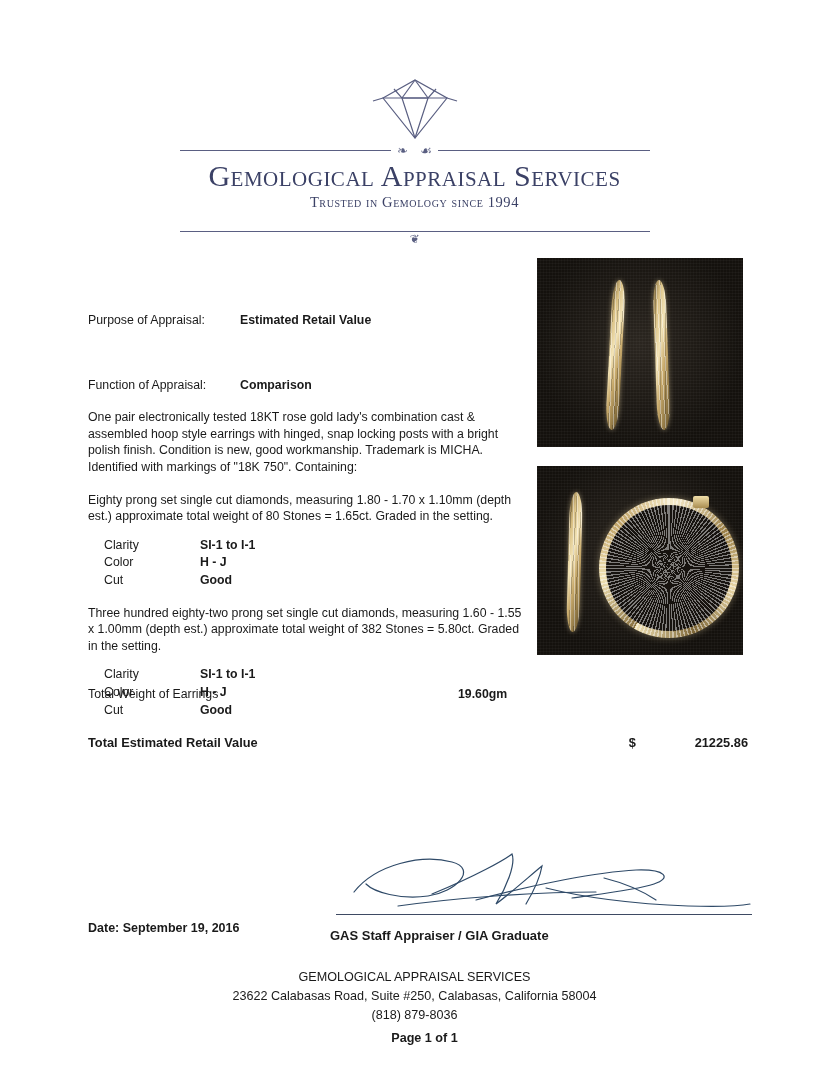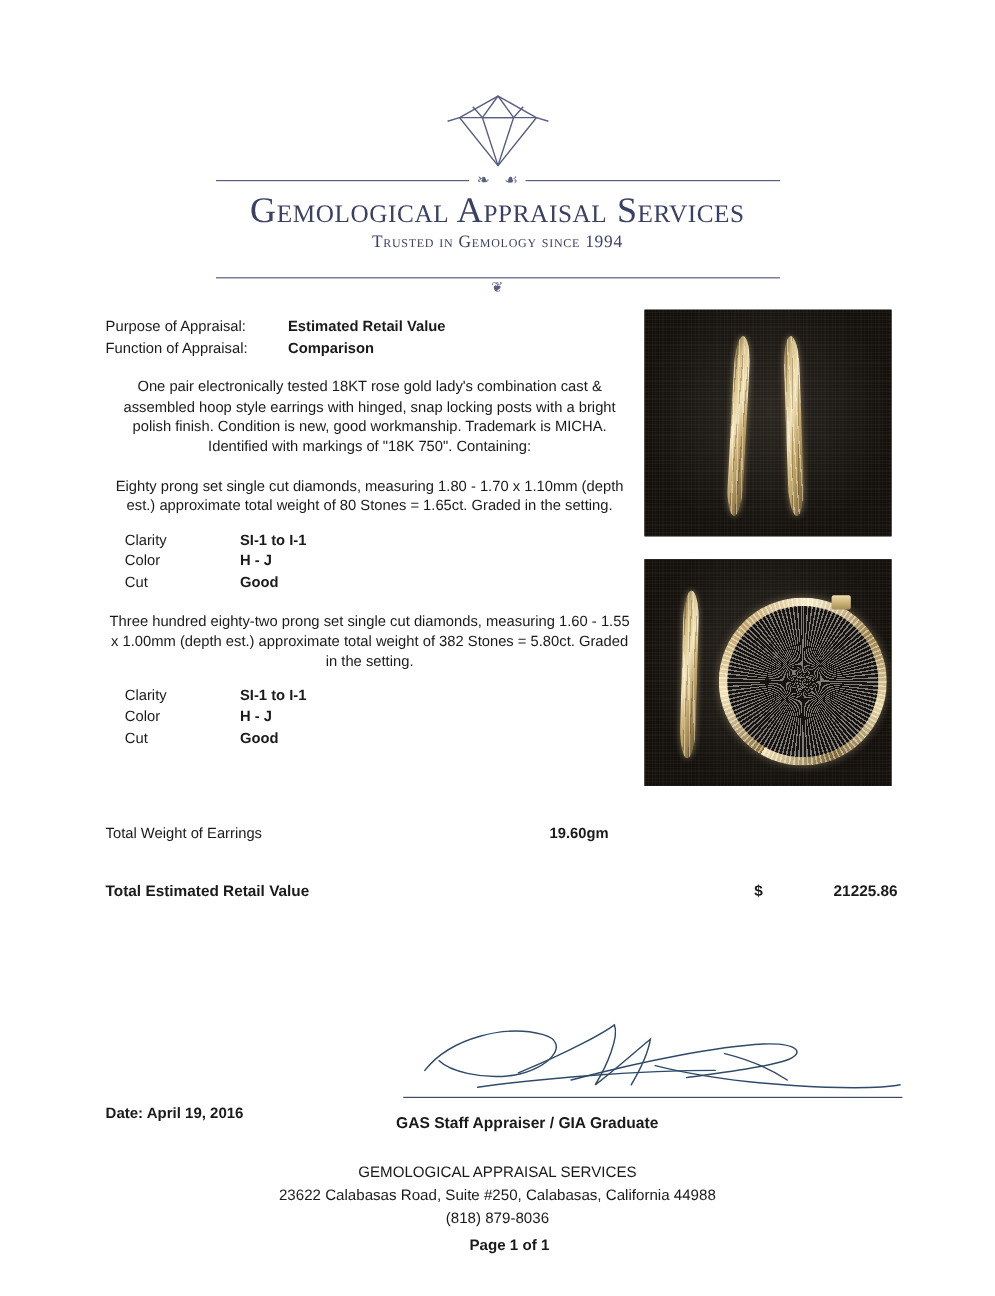--- a/index.html
+++ b/index.html
@@ -85,31 +85,32 @@
     position: absolute;
     left: 88px;
     top: 264px;
     width: 440px;
     font-size: 12.3px;
     line-height: 1.35;
   }
   .kv-row {
     display: flex;
     margin-bottom: 1px;
+    margin-top: 48px;
   }
   .kv-label {
     width: 152px;
     flex: 0 0 152px;
   }
   .kv-value {
     font-weight: bold;
   }
   .para {
     margin-top: 16px;
-    text-align: center;
+    text-align: left;
   }
   .spec-table {
     margin-top: 12px;
     margin-left: 16px;
   }
   .spec-row {
     display: flex;
     margin-bottom: 1px;
   }
   .spec-label {
@@ -383,21 +384,21 @@
       <path d="M96 46 C140 28, 168 12, 176 6 C180 16, 170 40, 160 56 C176 44, 196 26, 206 18 C204 30, 196 46, 190 56"></path>
       <path d="M140 52 C200 36, 262 24, 300 22 C330 21, 336 30, 318 36 C300 42, 264 46, 236 50"></path>
       <path d="M210 40 C250 50, 300 56, 352 58 C384 59, 404 58, 414 56"></path>
       <path d="M268 30 C292 36, 308 44, 320 52"></path>
       <path d="M62 58 C120 50, 196 44, 260 44"></path>
     </g>
   </svg>
   <div class="sig-line"></div>
 </div>
 
-<div class="date-line">Date: April 19, 2016</div>
+<div class="date-line">Date: September 19, 2016</div>
 <div class="sig-caption">GAS Staff Appraiser / GIA Graduate</div>
 
 <div class="footer">
   <div>GEMOLOGICAL APPRAISAL SERVICES</div>
-  <div>23622 Calabasas Road, Suite #250, Calabasas, California 44988</div>
+  <div>23622 Calabasas Road, Suite #250, Calabasas, California 58004</div>
   <div>(818) 879-8036</div>
   <div class="page">Page 1 of 1</div>
 </div>
 
 </body></html>

